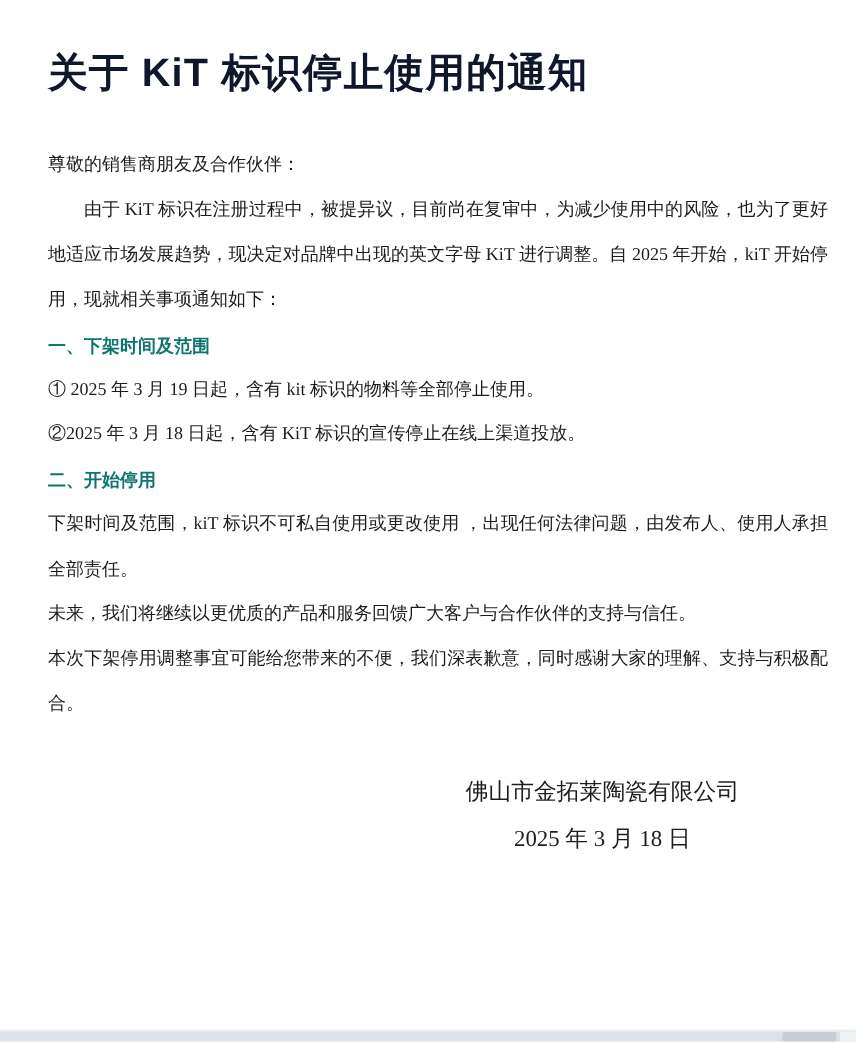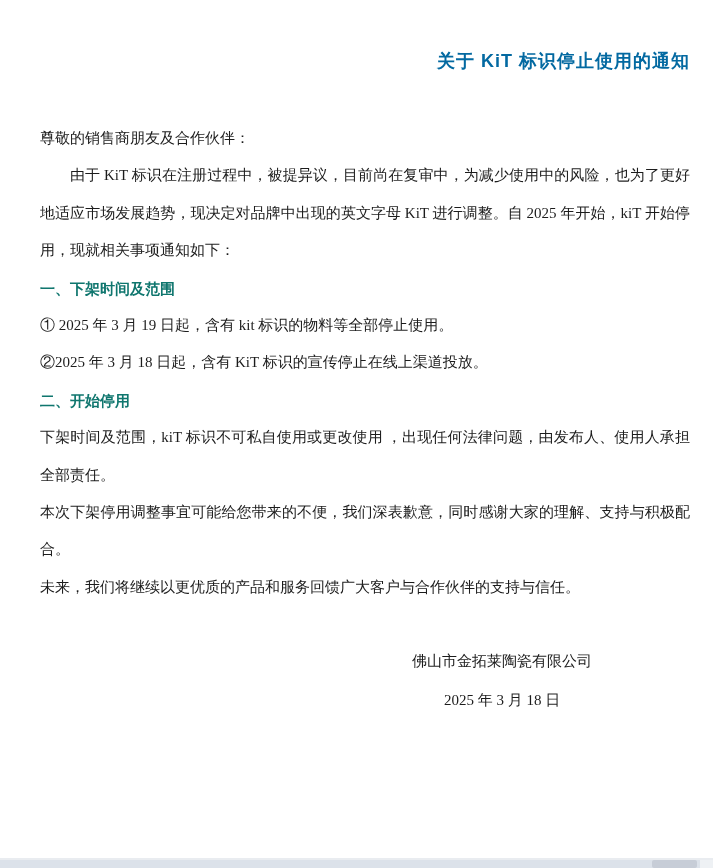--- a/index.html
+++ b/index.html
@@ -16,26 +16,26 @@
     color: #1c1c1c;
   }
   .doc {
     position: absolute;
     top: 0; left: 0; right: 0;
     padding: 0 23px 0 40px;
     box-sizing: border-box;
   }
   .doc-title {
     margin-top: 44px;
-    text-align: right;
+    text-align: left;
     font-family: "Liberation Sans", "DejaVu Sans", sans-serif;
     font-weight: 700;
-    font-size: 18px;
+    font-size: 33px;
     line-height: 34px;
-    color: #0369a1;
+    color: #0f172a;
     letter-spacing: 1px;
   }
   .doc-body {
     margin-top: 42px;
     font-size: 15px;
     line-height: 37.4px;
     text-align: justify;
     text-justify: inter-character;
   }
   .doc-body p {
@@ -50,21 +50,21 @@
     font-weight: 700;
     color: #0f766e;
     text-align: left;
   }
   .signature {
     margin-top: 36px;
     margin-left: auto;
     margin-right: 48px;
     width: 280px;
     text-align: center;
-    font-size: 15px;
+    font-size: 19px;
     line-height: 38.5px;
   }
   .signature div { white-space: nowrap; }
   
   .bottom-divider {
     position: absolute;
     left: 0; right: 0;
     bottom: 8px;
     height: 2px;
     background: #e9ecf0;
@@ -110,23 +110,23 @@
     <p class="sec-heading">一、下架时间及范围</p>
 
     <p>① 2025 年 3 月 19 日起，含有 kit 标识的物料等全部停止使用。</p>
 
     <p>②2025 年 3 月 18 日起，含有 KiT 标识的宣传停止在线上渠道投放。</p>
 
     <p class="sec-heading">二、开始停用</p>
 
     <p>下架时间及范围，kiT 标识不可私自使用或更改使用 ，出现任何法律问题，由发布人、使用人承担全部责任。</p>
 
+    <p>未来，我们将继续以更优质的产品和服务回馈广大客户与合作伙伴的支持与信任。</p>
+
     <p>本次下架停用调整事宜可能给您带来的不便，我们深表歉意，同时感谢大家的理解、支持与积极配合。</p>
-
-    <p>未来，我们将继续以更优质的产品和服务回馈广大客户与合作伙伴的支持与信任。</p>
 
 
   </div>
 
   <div class="signature">
     <div>佛山市金拓莱陶瓷有限公司</div>
     <div>2025 年 3 月 18 日</div>
   </div>
 
 </div>

